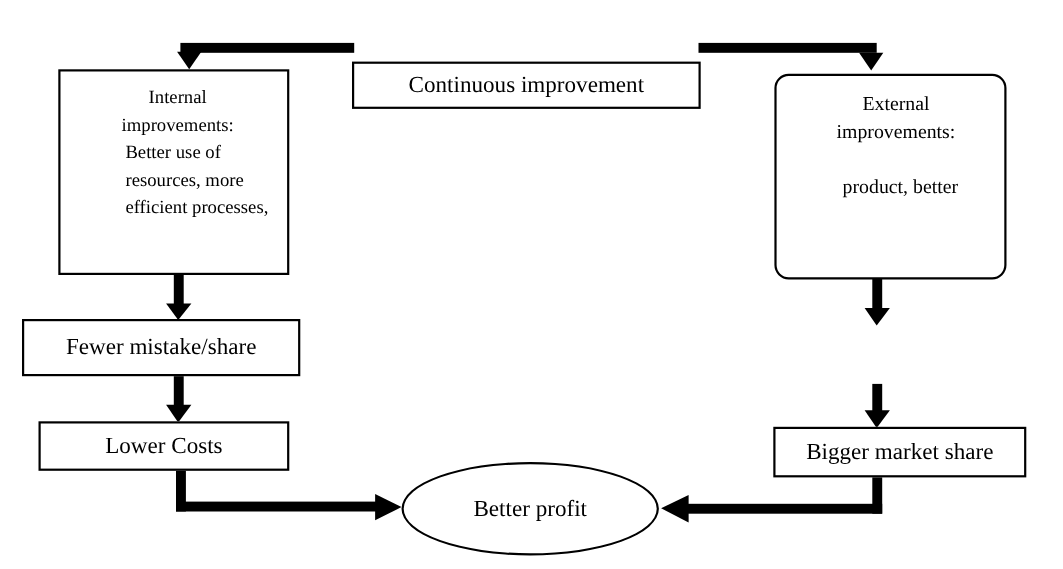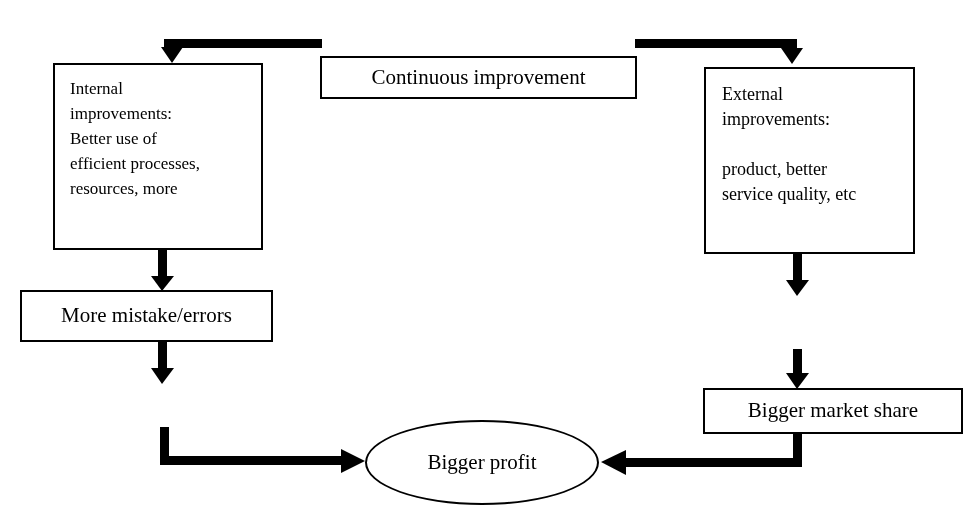--- a/index.html
+++ b/index.html
@@ -47,39 +47,40 @@
     left: 53px; top: 63px; width: 210px; height: 187px;
     font-size: 17px;
     line-height: 25px;
     padding: 11px 8px 0 15px;
   }
   .external-box {
     left: 704px; top: 67px; width: 211px; height: 187px;
     font-size: 18px;
     line-height: 25px;
     padding: 13px 6px 0 16px;
+    border-radius: 13px;
   }
   .fewer-box    { left: 20px;  top: 290px; width: 253px; height: 52px; }
   .lower-box    { left: 35px;  top: 383px; width: 228px; height: 45px; }
   .satisfied-box{ left: 673px; top: 295px; width: 280px; height: 55px; }
-  .bigger-box   { left: 703px; top: 388px; width: 260px; height: 46px; }
+  .bigger-box   { left: 703px; top: 388px; width: 230px; height: 46px; }
   .ellipse {
     position: absolute;
     left: 365px; top: 420px; width: 234px; height: 85px;
     box-sizing: border-box;
     background: #ffffff;
     border: 2px solid var(--line, #000000);
     border-radius: 50%;
     display: flex;
     align-items: center;
     justify-content: center;
     font-size: 21px;
   }
-  .c-line { text-align: left; }
-  .l-line { text-align: left; }
+  .c-line { text-align: center; }
+  .l-line { text-align: left; margin-left: 44px; }
   .spacer-line { height: 25px; }
 </style>
 </head>
 <body>
 
 <div class="canvas">
 
   <svg class="arrow-layer" viewBox="0 0 966 517" fill="#000000">
     <g>
       <rect x="164" y="39" width="158" height="9"></rect>
@@ -118,39 +119,41 @@
   </svg>
 
   <div class="box label-box top-box">
     <span>Continuous improvement</span>
   </div>
 
   <div class="box internal-box">
     <div class="c-line">Internal</div>
     <div class="c-line">improvements:</div>
     <div class="l-line">Better use of</div>
+    <div class="l-line">resources, more</div>
     <div class="l-line">efficient processes,</div>
-    <div class="l-line">resources, more</div>
   </div>
 
   <div class="box external-box">
     <div class="c-line">External</div>
     <div class="c-line">improvements:</div>
     <div class="spacer-line"></div>
     <div class="l-line">product, better</div>
-    <div class="l-line">service quality, etc</div>
   </div>
 
   <div class="box label-box fewer-box">
-    <span>More mistake/errors</span>
+    <span>Fewer mistake/share</span>
   </div>
 
+  <div class="box label-box lower-box">
+    <span>Lower Costs</span>
+  </div>
 
 
   <div class="box label-box bigger-box">
     <span>Bigger market share</span>
   </div>
 
   <div class="ellipse">
-    <span>Bigger profit</span>
+    <span>Better profit</span>
   </div>
 
 </div>
 
 </body></html>

